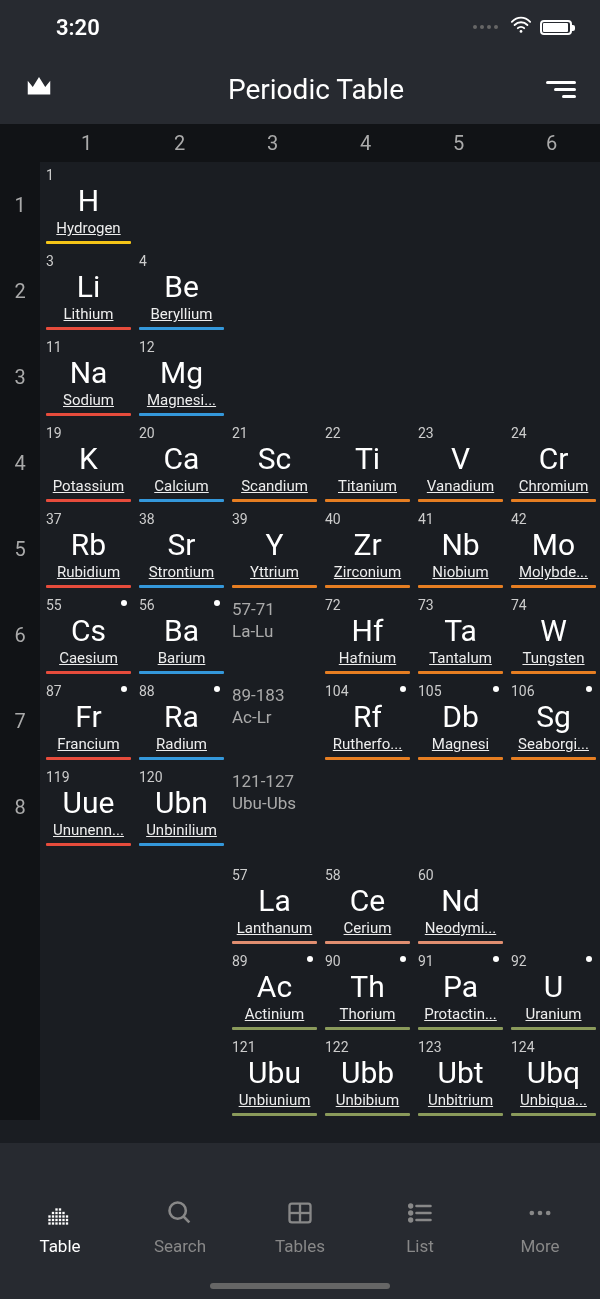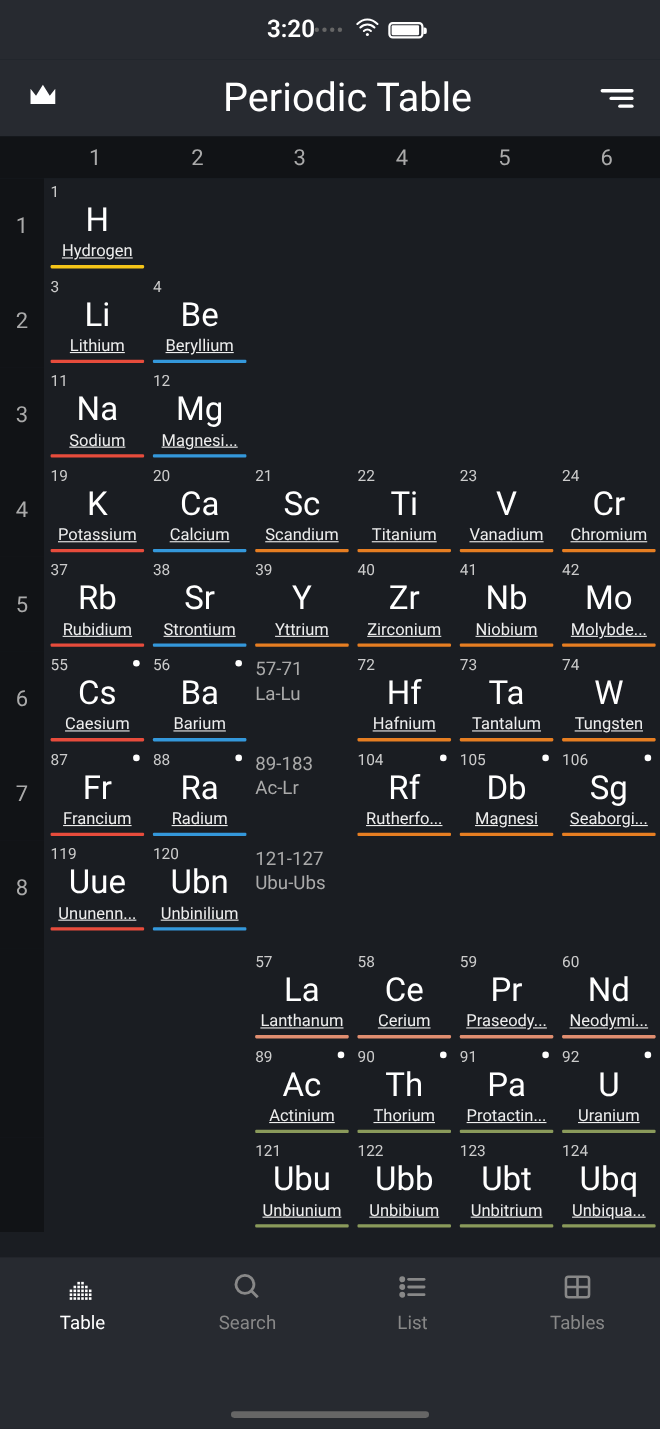--- a/index.html
+++ b/index.html
@@ -9,21 +9,21 @@
     background: #1a1d22;
     color: #fff;
     font-family: -apple-system, BlinkMacSystemFont, "Segoe UI", Roboto, sans-serif;
     overflow: hidden;
   }
   
   .status-bar {
     height: 54px;
     display: flex;
     align-items: center;
-    justify-content: center;
+    justify-content: space-between;
     padding: 0 28px 0 56px;
     background: #272a30;
   }
   .status-time { font-size: 22px; font-weight: 600; color: #fff; }
   .status-icons { display: flex; align-items: center; gap: 8px; }
   .dots { display:flex; gap:3px; margin-right:4px;}
   .dots span { width:4px; height:4px; border-radius:50%; background:#666; display:inline-block;}
   .wifi svg { width:22px; height:22px; }
   .battery {
     width: 32px; height: 15px;
@@ -39,21 +39,21 @@
   
   .app-header {
     height: 70px;
     background: #272a30;
     display: flex;
     align-items: center;
     justify-content: space-between;
     padding: 0 24px;
   }
   .crown-icon svg { width:30px; height:30px; }
-  .app-title { font-size: 36px; font-weight: 400; color:#fff;margin-left:32px; }
+  .app-title { font-size: 28px; font-weight: 400; color:#fff;margin-left:32px; }
   .sort-icon { display:flex; flex-direction:column; gap:4px; align-items:flex-end;}
   .sort-icon span { display:block; height:3px; background:#fff; border-radius:2px;}
   .sort-icon span:nth-child(1){width:30px;}
   .sort-icon span:nth-child(2){width:22px;}
   .sort-icon span:nth-child(3){width:14px;}
   
   .col-headers {
     display:flex;
     background:#111316;
     height:38px;
@@ -102,20 +102,21 @@
   .c-orange{background:#e67e22;}
   .c-coral{background:#e08e70;}
   .c-olive{background:#8a9a5b;}
   
   .bottom-nav {
     position:absolute; left:0; right:0; bottom:0;
     height:156px;
     background:#272a30;
     display:flex;
     padding-top:12px;
+    align-items:center;
   }
   .nav-item {
     flex:1; display:flex; flex-direction:column; align-items:center; gap:8px;
     color:#888; font-size:17px;
   }
   .nav-item.active { color:#fff; }
   .nav-item .icon { height:30px; display:flex; align-items:center; justify-content:center;}
   .home-indicator {
     position:absolute; bottom:10px; left:50%; transform:translateX(-50%);
     width:180px; height:6px; background:#666; border-radius:3px;
@@ -423,27 +424,20 @@
 
     <div class="sym">La</div>
     <div class="name">Lanthanum</div>
     <div class="bar c-coral"></div>
       </div>
       <div class="cell">
     <div class="num">58</div>
 
     <div class="sym">Ce</div>
     <div class="name">Cerium</div>
-    <div class="bar c-coral"></div>
-      </div>
-      <div class="cell">
-    <div class="num">59</div>
-
-    <div class="sym">Pr</div>
-    <div class="name">Praseody...</div>
     <div class="bar c-coral"></div>
       </div>
       <div class="cell">
     <div class="num">60</div>
 
     <div class="sym">Nd</div>
     <div class="name">Neodymi...</div>
     <div class="bar c-coral"></div>
       </div>
     </div>
@@ -554,34 +548,44 @@
       <div class="icon">
         <svg width="28" height="28" viewBox="0 0 24 24" fill="none" stroke="currentColor" stroke-width="2.2">
           <circle cx="10" cy="10" r="7"></circle>
           <line x1="20" y1="20" x2="15" y2="15"></line>
         </svg>
       </div>
       <div>Search</div>
     </div>
     <div class="nav-item">
       <div class="icon">
+        <svg width="28" height="28" viewBox="0 0 24 24" fill="none" stroke="currentColor" stroke-width="2">
+          <rect x="3" y="4" width="18" height="16" rx="2"></rect>
+          <line x1="3" y1="12" x2="21" y2="12"></line>
+          <line x1="12" y1="4" x2="12" y2="20"></line>
+        </svg>
+      </div>
+      <div>Tables</div>
+    </div>
+    <div class="nav-item">
+      <div class="icon">
         <svg width="28" height="28" viewBox="0 0 24 24" fill="none" stroke="currentColor" stroke-width="2.2" stroke-linecap="round">
           <circle cx="4" cy="6" r="1.2" fill="currentColor"></circle>
           <line x1="9" y1="6" x2="21" y2="6"></line>
           <circle cx="4" cy="12" r="1.2" fill="currentColor"></circle>
           <line x1="9" y1="12" x2="21" y2="12"></line>
           <circle cx="4" cy="18" r="1.2" fill="currentColor"></circle>
           <line x1="9" y1="18" x2="21" y2="18"></line>
         </svg>
       </div>
       <div>List</div>
     </div>
     <div class="nav-item">
       <div class="icon">
-        <svg width="28" height="28" viewBox="0 0 24 24" fill="none" stroke="currentColor" stroke-width="2">
-          <rect x="3" y="4" width="18" height="16" rx="2"></rect>
-          <line x1="3" y1="12" x2="21" y2="12"></line>
-          <line x1="12" y1="4" x2="12" y2="20"></line>
+        <svg width="28" height="28" viewBox="0 0 24 24" fill="currentColor">
+          <circle cx="5" cy="12" r="2"></circle>
+          <circle cx="12" cy="12" r="2"></circle>
+          <circle cx="19" cy="12" r="2"></circle>
         </svg>
       </div>
-      <div>Tables</div>
+      <div>More</div>
     </div>
   </div>
 
 </body></html>

